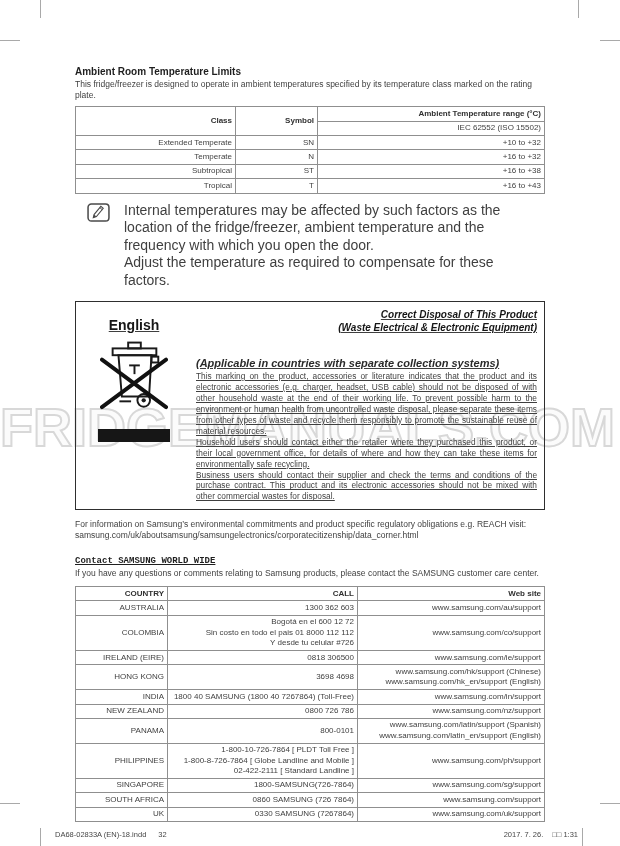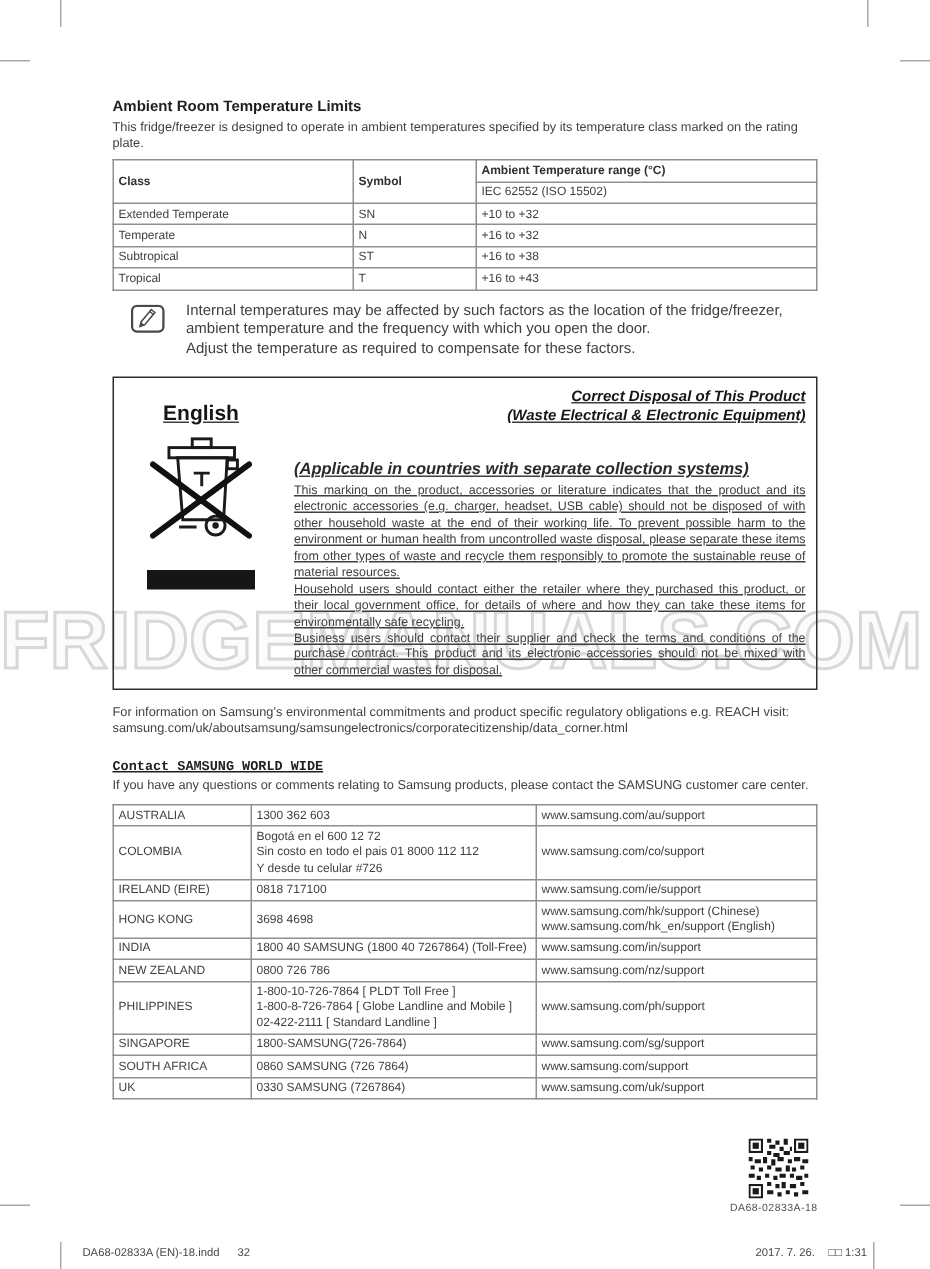--- a/index.html
+++ b/index.html
@@ -27,29 +27,29 @@
   }
 
   .page { position:absolute; left:75px; top:66px; width:470px; z-index:1; }
 
   h2.sec { font-size:10px; font-weight:bold; color:#1f1f1f; margin:0 0 2px 0; }
   .intro { font-size:8.5px; line-height:1.25; margin:0 0 6px 0; }
 
   table.grid { border-collapse:collapse; width:100%; font-size:8px; color:#3f3f3f;
                border:1.5px solid #5f5f5f; }
   table.grid th, table.grid td {
-    border:1px solid #8f8f8f; text-align:left; vertical-align:middle;
+    border:1px solid #8f8f8f; text-align:right; vertical-align:middle;
     padding:1.5px 3px; line-height:1.3; font-weight:normal;
   }
   table.grid th { font-weight:bold; color:#303030; }
   .pre { white-space:pre-line; }
 
   .note { display:flex; gap:14px; margin:8px 0 0 12px; width:448px; }
   .note-icon { flex:none; margin-top:1px; }
-  .note-text { font-size:10px; line-height:1.25; }
+  .note-text { font-size:14px; line-height:1.25; }
   .note-text p { margin:0; }
 
   .disposal { margin-top:12px; border:1.5px solid #2e2e2e; padding:5px 7px 7px 7px;
               display:flex; gap:11px;text-decoration:underline; }
   .d-left { width:102px; flex:none; text-align:center; padding-top:8px; }
   .lang { font-size:14px; font-weight:bold; color:#161616; margin:2px 0 8px 0; }
   .bin-wrap { display:inline-block; }
   .bar { width:72px; height:13px; background:#161616; margin:8px auto 0 auto; }
   .d-right { flex:1; min-width:0; }
   .d-title { text-align:right; font-weight:bold; font-style:italic; font-size:10px;
@@ -184,52 +184,63 @@
   <h3 class="contact-head">Contact SAMSUNG WORLD WIDE</h3>
   <p class="contact-intro">If you have any questions or comments relating to Samsung products, please contact the SAMSUNG customer care center.</p>
 
   <table class="grid">
     <colgroup>
         <col style="width:92px">
         <col style="width:190px">
         <col>
       </colgroup>
     <tbody>
+        <tr>
+      <th>COUNTRY</th>
+      <th>CALL</th>
+      <th>Web site</th>
+    </tr>
     <tr>
       <td>AUSTRALIA</td>
       <td class="pre">1300 362 603</td>
       <td class="pre">www.samsung.com/au/support</td>
     </tr>
     <tr>
       <td>COLOMBIA</td>
       <td class="pre">Bogotá en el 600 12 72
 Sin costo en todo el pais 01 8000 112 112
 Y desde tu celular #726</td>
       <td class="pre">www.samsung.com/co/support</td>
     </tr>
     <tr>
       <td>IRELAND (EIRE)</td>
-      <td class="pre">0818 717100</td>
+      <td class="pre">0818 306500</td>
       <td class="pre">www.samsung.com/ie/support</td>
     </tr>
     <tr>
       <td>HONG KONG</td>
       <td class="pre">3698 4698</td>
       <td class="pre">www.samsung.com/hk/support (Chinese)
 www.samsung.com/hk_en/support (English)</td>
     </tr>
     <tr>
       <td>INDIA</td>
       <td class="pre">1800 40 SAMSUNG (1800 40 7267864) (Toll-Free)</td>
       <td class="pre">www.samsung.com/in/support</td>
     </tr>
     <tr>
       <td>NEW ZEALAND</td>
       <td class="pre">0800 726 786</td>
       <td class="pre">www.samsung.com/nz/support</td>
+    </tr>
+    <tr>
+      <td>PANAMA</td>
+      <td class="pre">800-0101</td>
+      <td class="pre">www.samsung.com/latin/support (Spanish)
+www.samsung.com/latin_en/support (English)</td>
     </tr>
     <tr>
       <td>PHILIPPINES</td>
       <td class="pre">1-800-10-726-7864 [ PLDT Toll Free ]
 1-800-8-726-7864 [ Globe Landline and Mobile ]
 02-422-2111 [ Standard Landline ]</td>
       <td class="pre">www.samsung.com/ph/support</td>
     </tr>
     <tr>
       <td>SINGAPORE</td>

